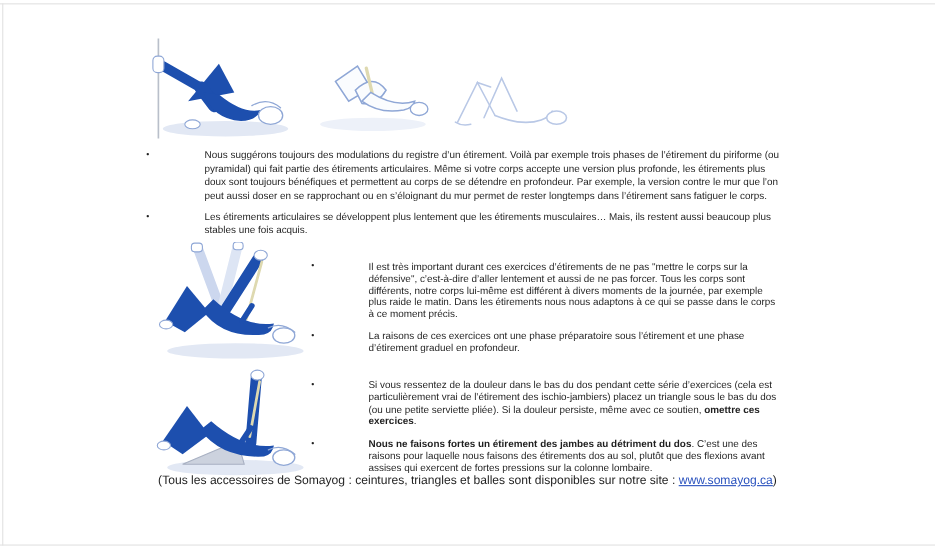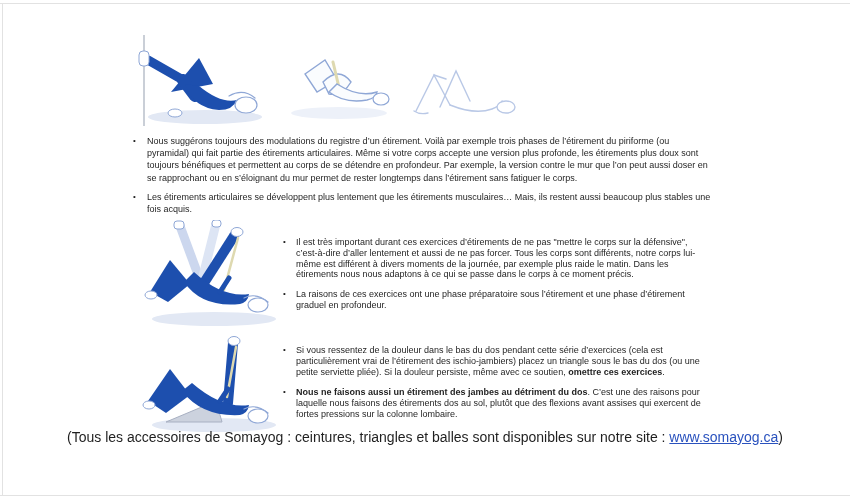--- a/index.html
+++ b/index.html
@@ -15,31 +15,31 @@
   .illus svg{display:block;width:100%;height:100%;}
   .illus-1{left:133px;top:30px;width:135px;height:100px;}
   .illus-2{left:283px;top:52px;width:115px;height:70px;}
   .illus-3{left:400px;top:55px;width:125px;height:68px;}
   .illus-4{left:136px;top:220px;width:150px;height:110px;}
   .illus-5{left:136px;top:335px;width:150px;height:100px;}
 
   ul.bullets{list-style:none;margin:0;padding:0;position:absolute;}
   ul.bullets li{display:flex;align-items:flex-start;}
   .marker{flex:0 0 14px;font-size:8px;line-height:12px;color:var(--c-text,#1f1f1f);}
-  .btext{flex:1;}
+  .btext{flex:1;margin-left:39px;}
   .bullets-top{left:133px;top:135px;width:580px;font-size:9px;line-height:12.2px;}
   .bullets-top li{margin-bottom:7px;}
   .bullets-mid{left:283px;top:237px;width:424px;font-size:9px;line-height:10.8px;}
   .bullets-mid li{margin-bottom:9px;}
   .bullets-bot{left:283px;top:345px;width:424px;font-size:9px;line-height:10.8px;}
   .bullets-bot li{margin-bottom:10px;}
   .bullets-mid .marker,.bullets-bot .marker{flex:0 0 13px;line-height:10.8px;}
   .bold{font-weight:bold;}
 
-  .footer{position:absolute;left:0;right:0;top:431px;text-align:center;font-size:14px;line-height:12px;}
+  .footer{position:absolute;left:0;right:0;top:431px;text-align:center;font-size:11px;line-height:12px;}
   .footer a{color:var(--c-link,#2a52be);text-decoration:underline;cursor:pointer;}
 
   
   .f-dark{fill:var(--c-figure-dark,#1d4fae);}
   .s-dark{stroke:var(--c-figure-dark,#1d4fae);fill:none;stroke-linecap:round;}
   .f-shadow{fill:var(--c-shadow,#e2e8f4);}
   .f-shadow2{fill:var(--c-shadow-lighter,#edf1f9);}
   .sock{fill:#fff;stroke:var(--c-outline-light,#8fa7d6);stroke-width:1;}
   .head{fill:#fff;stroke:var(--c-outline-light,#8fa7d6);stroke-width:1.2;}
   .s-light{stroke:var(--c-outline-light,#8fa7d6);stroke-linecap:round;}
@@ -165,20 +165,20 @@
     </svg>
   </div>
 
   <ul class="bullets bullets-bot">
     <li>
       <span class="marker">•</span>
       <span class="btext"><span>Si vous ressentez de la douleur dans le bas du dos pendant cette série d’exercices (cela est particulièrement vrai de l’étirement des ischio-jambiers) placez un triangle sous le bas du dos (ou une petite serviette pliée). Si la douleur persiste, même avec ce soutien, </span><span class="bold">omettre ces exercices</span><span>.</span></span>
     </li>
     <li>
       <span class="marker">•</span>
-      <span class="btext"><span></span><span class="bold">Nous ne faisons aussi un étirement des jambes au détriment du dos</span><span>. C’est une des raisons pour laquelle nous faisons des étirements dos au sol, plutôt que des flexions avant assises qui exercent de fortes pressions sur la colonne lombaire.</span></span>
+      <span class="btext"><span></span><span class="bold">Nous ne faisons fortes un étirement des jambes au détriment du dos</span><span>. C’est une des raisons pour laquelle nous faisons des étirements dos au sol, plutôt que des flexions avant assises qui exercent de fortes pressions sur la colonne lombaire.</span></span>
     </li>
   </ul>
 
   <div class="footer">
     <span>(Tous les accessoires de Somayog : ceintures, triangles et balles sont disponibles sur notre site : </span><a>www.somayog.ca</a><span>)</span>
   </div>
 </div>
 
 </body></html>

